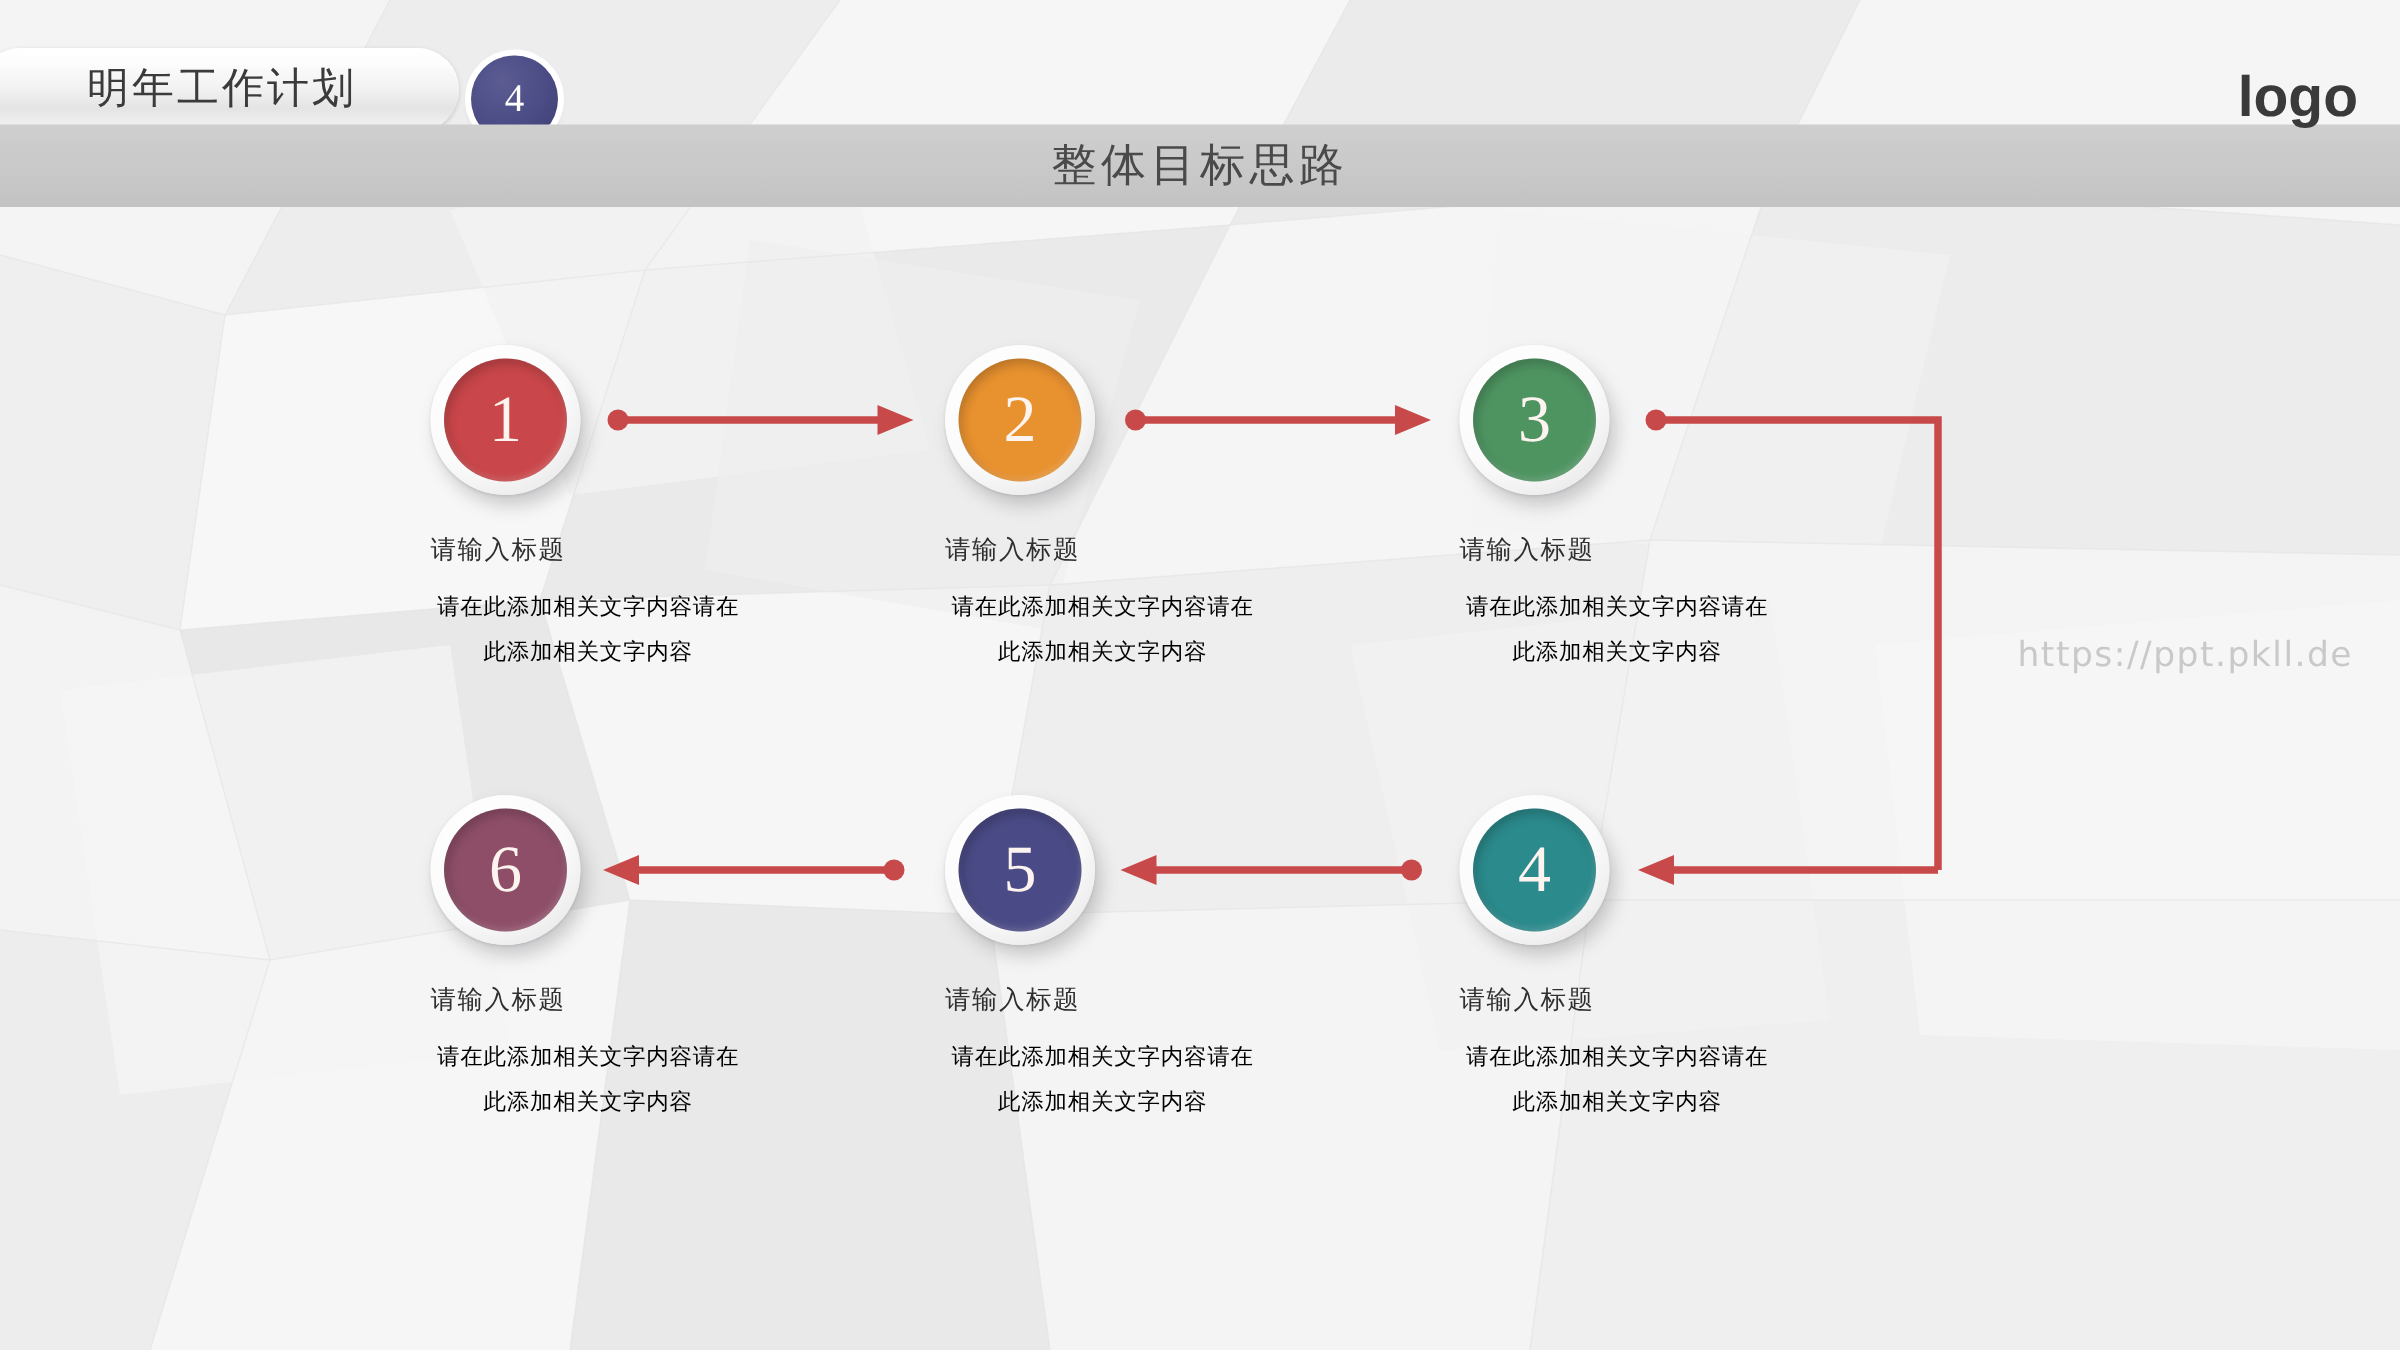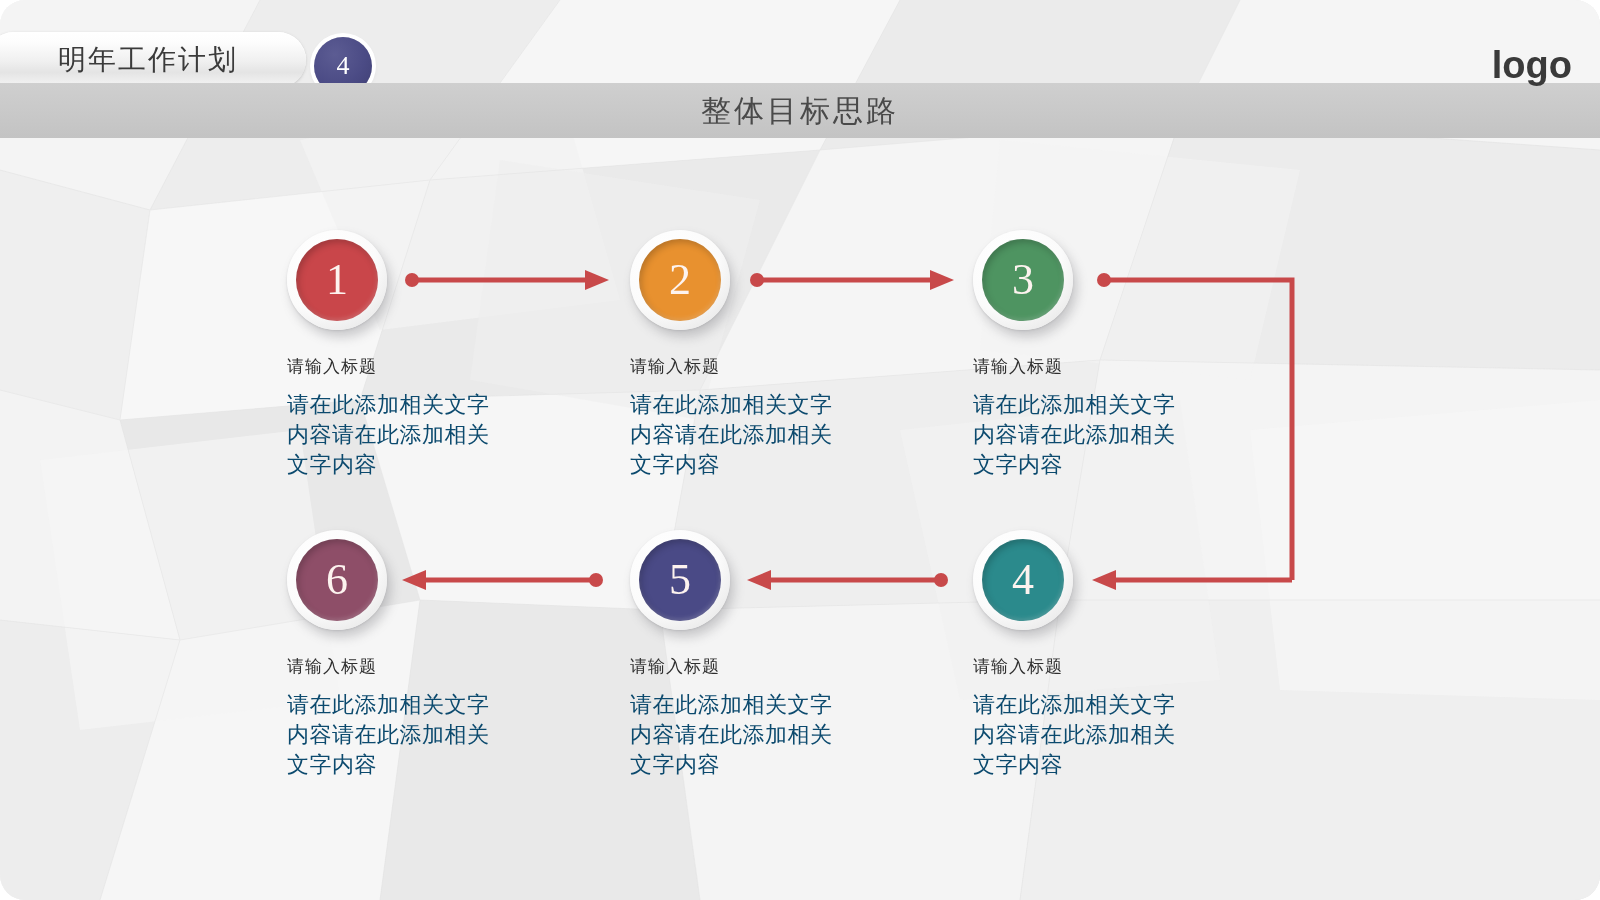--- a/index.html
+++ b/index.html
@@ -7,21 +7,20 @@
     padding: 0;
     background: #ffffff;
   }
   #slide {
     position: relative;
     width: 1600px;
     height: 900px;
     overflow: hidden;
     font-family: "Liberation Serif", "DejaVu Serif", serif;
     background: #f2f2f2;
-    border-radius: 25px;
   }
 
   
   .bg-layer {
     position: absolute;
     inset: 0;
     width: 1600px;
     height: 900px;
   }
 
@@ -130,24 +129,25 @@
   .node-title {
     position: absolute;
     font-size: 17px;
     color: #2f2f2f;
     letter-spacing: 1px;
     white-space: nowrap;
   }
   .node-body {
     position: absolute;
     width: 210px;
-    font-size: 22px;
+    font-size: 15px;
     line-height: 30px;
-    color: #0c4a6e;
+    color: #000000;
     letter-spacing: 0.5px;
+    text-align: center;
   }
 
   
   .connectors {
     position: absolute;
     inset: 0;
     width: 1600px;
     height: 900px;
     pointer-events: none;
   }
@@ -308,14 +308,15 @@
   <div class="node" style="left:287px; top:530px;">
     <div class="bezel" style="left:0; top:0;">
       <div class="disc" style="background:#8e4e68;">
         <span>6</span>
       </div>
     </div>
     <div class="node-title" style="left:0; top:125px;">请输入标题</div>
     <div class="node-body" style="left:0; top:160px;">请在此添加相关文字内容请在此添加相关文字内容</div>
   </div>
 
+  <div class="watermark">https://ppt.pkll.de</div>
 
 </div>
 
 </body></html>

